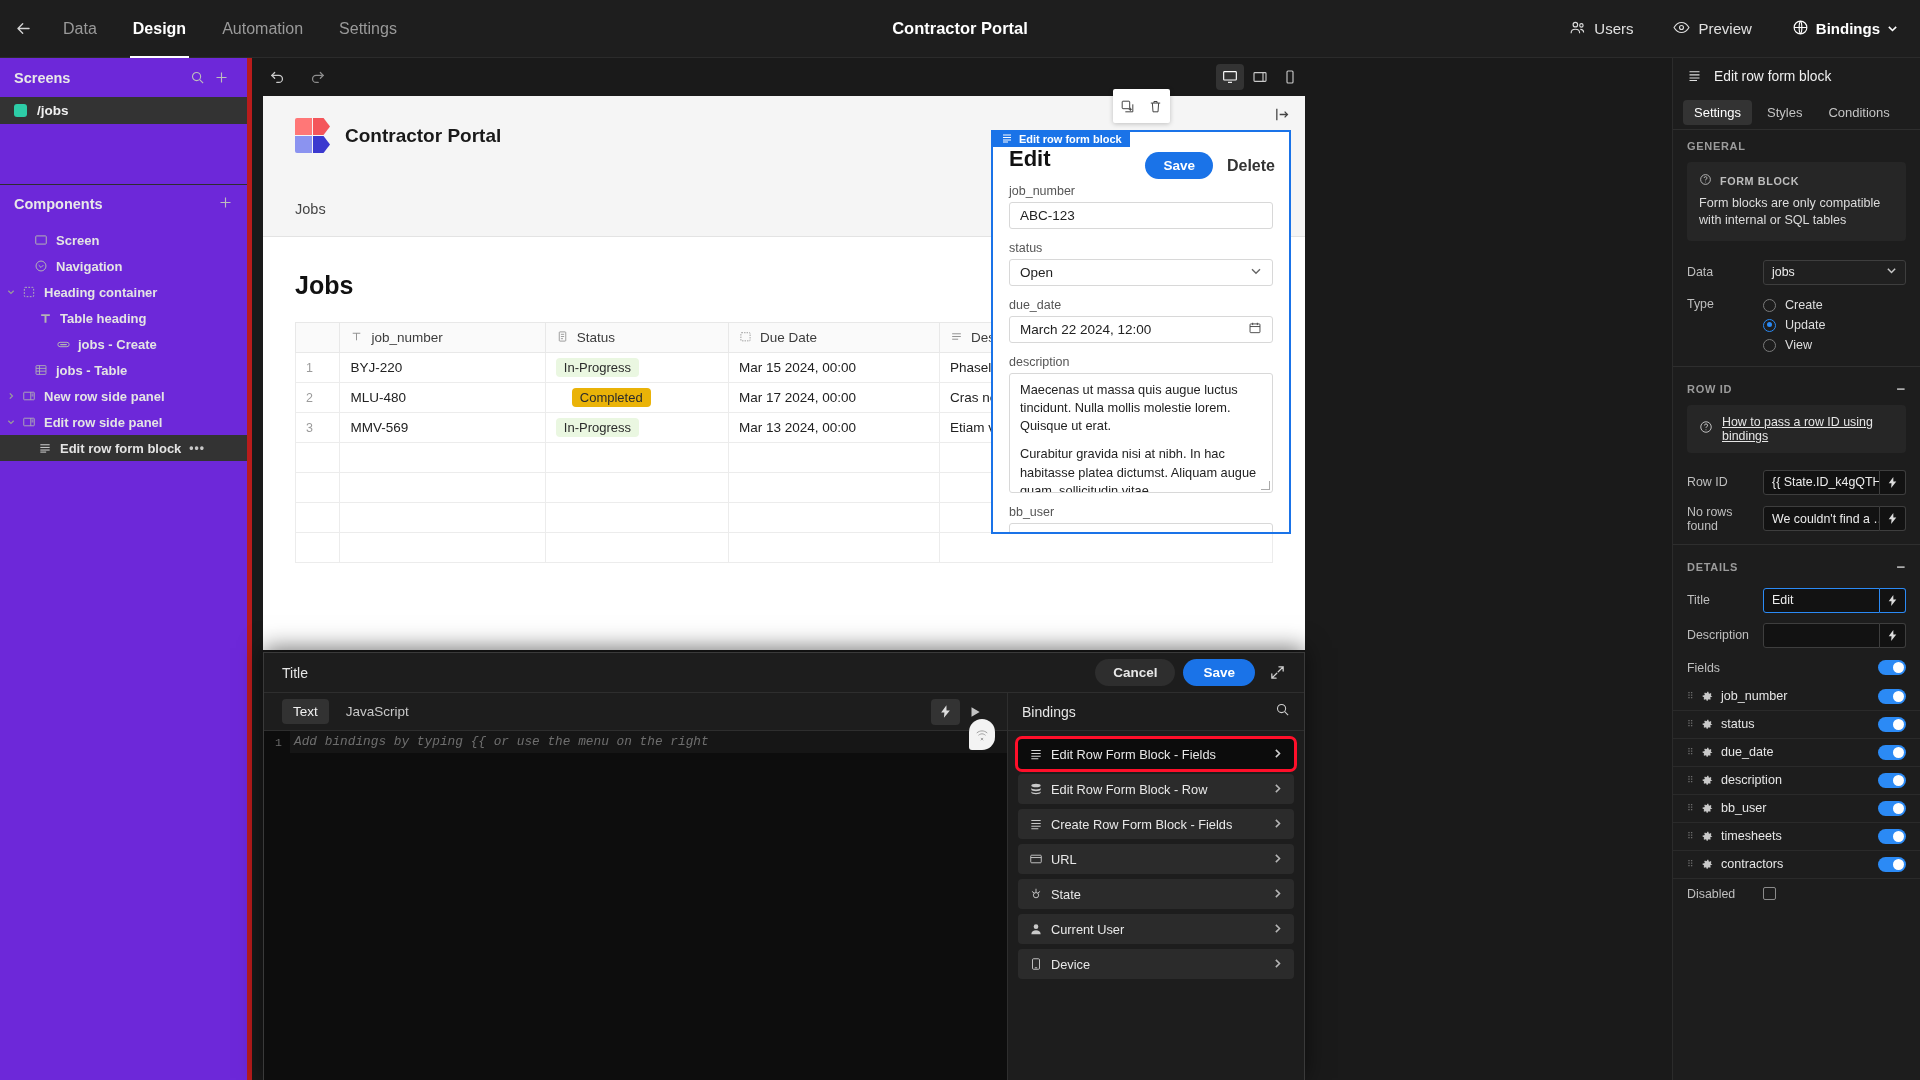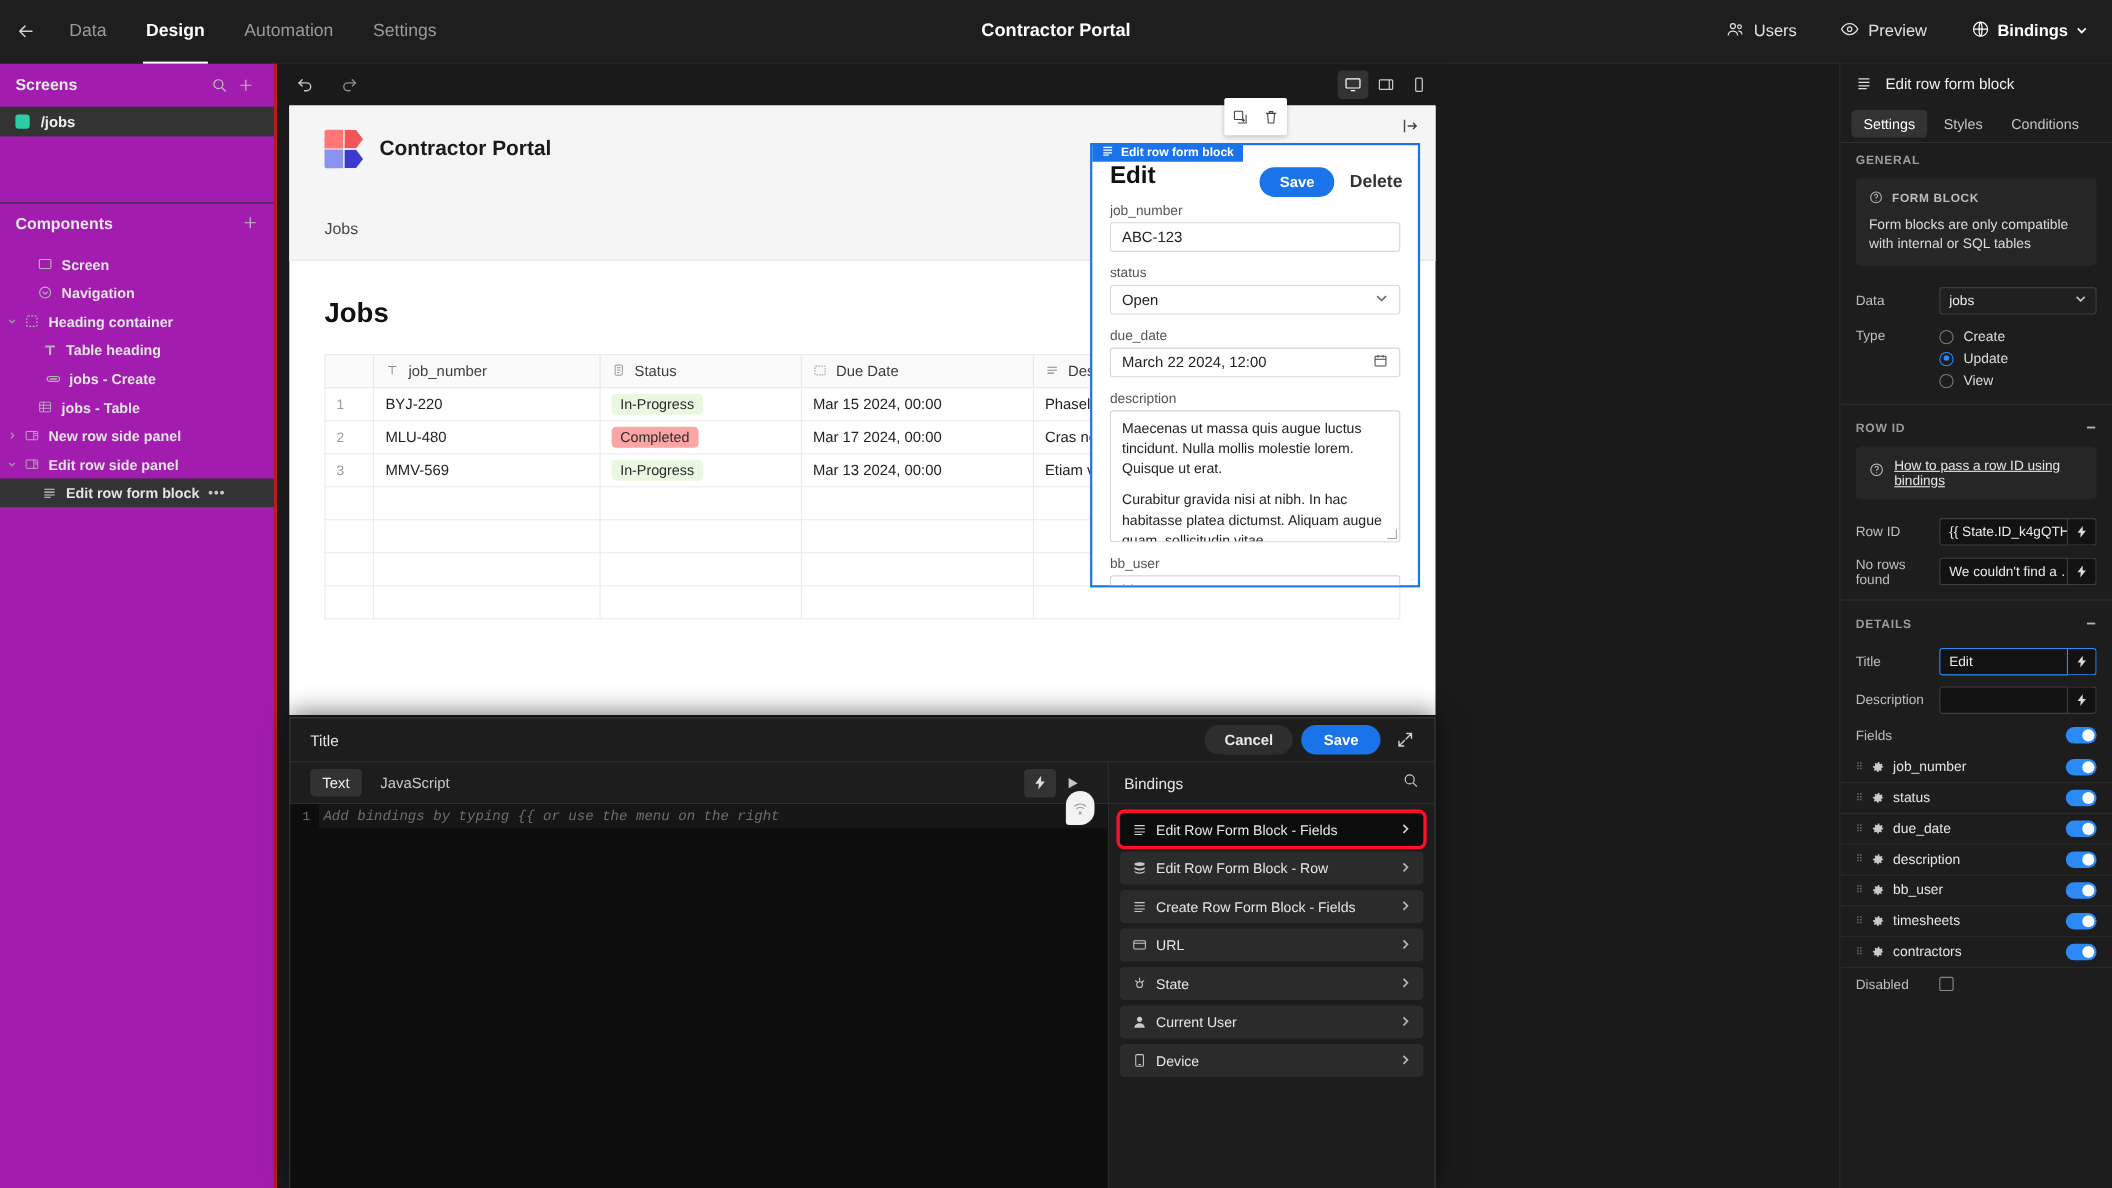--- a/index.html
+++ b/index.html
@@ -38,21 +38,21 @@
     color: #e0e0e0; font-size: 15px; cursor: pointer; border-radius: 4px;
   }
   .publish-btn {
     display: flex; align-items: center; gap: 7px; padding: 8px 12px;
     color: #fff; font-size: 15px; font-weight: bold; cursor: pointer;
   }
 
   
   .leftpanel {
     position: absolute; top: 58px; left: 0; width: 252px; height: 1022px;
-    background: #a21caf; border-right: 3px solid #b91c1c;
+    background: #6d28d9; border-right: 5px solid #b91c1c;
   }
   .panel-head {
     height: 39px; display: flex; align-items: center; padding: 0 14px;
     color: #e8e8e8; font-size: 14.5px; font-weight: bold;
   }
   .panel-head .spacer { flex: 1; }
   .panel-head .hicon { width: 24px; height: 24px; display: flex; align-items: center; justify-content: center; cursor: pointer; color: #bdbdbd; }
   .screens-list { border-top: 0; }
   .screen-item {
     height: 27px; display: flex; align-items: center; gap: 10px; padding: 0 14px;
@@ -118,21 +118,21 @@
     padding: 0 10px;
   }
   .tbl th .thc { display: flex; align-items: center; gap: 8px; }
   .tbl td {
     height: 30px; border: 1px solid #ececec; font-size: 13.5px; color: #222; padding: 0 10px;
     white-space: nowrap; overflow: hidden; text-overflow: ellipsis;
   }
   .tbl td.rownum { color: #9b9b9b; font-size: 12.5px; text-align: left; }
   .chip { display: inline-block; padding: 2px 8px; border-radius: 4px; font-size: 13px; }
   .chip.green { background: #eaf7e1; color: #2b2b2b; }
-  .chip.grey { background: #fca5a5; color: #2b2b2b; }
+  .chip.grey { background: #eab308; color: #2b2b2b; margin-left: 16px; }
   .tbl tr.empty td { height: 30px; }
 
   
   .formblock {
     position: absolute; left: 991px; top: 130px; width: 300px; height: 404px;
     background: #fff; border: 2px solid #1a73e8; overflow: hidden;
   }
   .fb-tag {
     position: absolute; left: 993px; top: 130px; height: 17px;
     background: #1a73e8; color: #fff; font-size: 11px; font-weight: bold;
@@ -418,21 +418,21 @@
 
       <div class="comp-row" style="padding-left:34px">
         <span class="comp-icon">
           <svg width="13" height="13" viewBox="0 0 24 24" fill="#b4b4b4">
               <path d="M4 4h16v3.2h-6.2V20h-3.6V7.2H4z"></path>
             </svg>
         </span>
         <span class="comp-label">Table heading</span>
       </div>
 
-      <div class="comp-row" style="padding-left:37px">
+      <div class="comp-row" style="padding-left:52px">
         <span class="comp-icon">
           <svg width="15" height="15" viewBox="0 0 24 24">
               <rect x="3" y="8.5" width="18" height="7" rx="3.5" fill="none" stroke="#b4b4b4" stroke-width="1.6"></rect>
               <rect x="6.5" y="11" width="11" height="2" rx="1" fill="#b4b4b4"></rect>
             </svg>
         </span>
         <span class="comp-label">jobs - Create</span>
       </div>
 
       <div class="comp-row" style="padding-left:16px">

